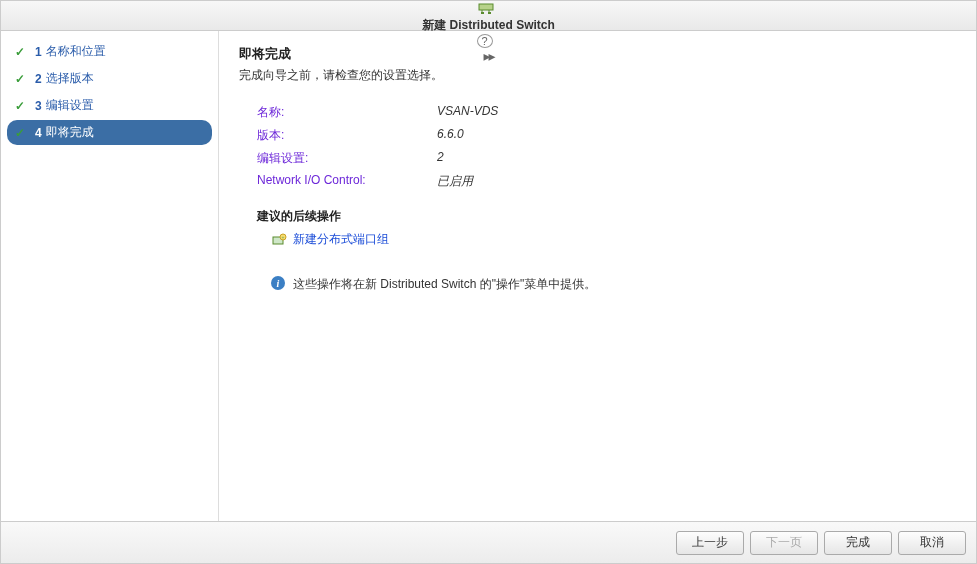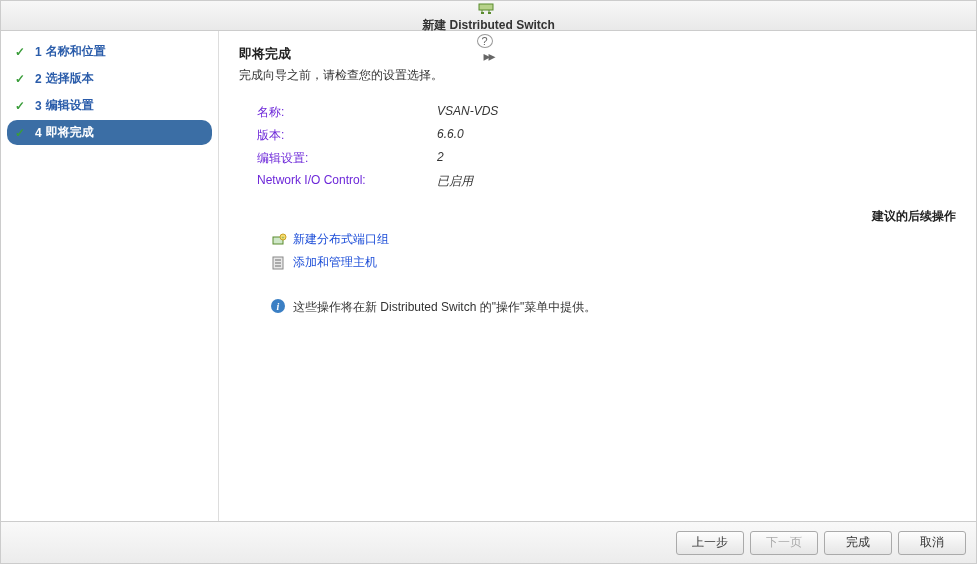--- a/index.html
+++ b/index.html
@@ -76,21 +76,21 @@
     width: 14px;
     color: #3a9d3a;
     font-weight: bold;
     margin-right: 6px;
   }
   .step .num {
     font-weight: bold;
     margin-right: 4px;
   }
   .step .label {
-    font-weight: bold;
+    font-weight: normal;
   }
   .step.current {
     background: #3b6ea5;
     color: #fff;
     border-radius: 10px;
     margin: 0 6px 2px 6px;
     padding-left: 8px;
   }
   .step.current .check {
     color: #3a9d3a;
@@ -117,21 +117,20 @@
     padding-left: 18px;
   }
   .kv-row .k { width: 180px; color: #6d28d9; }
   .kv-row .v { color: #333; font-style: italic; }
   .section-title {
     font-weight: bold;
     margin-top: 18px;
     margin-bottom: 6px;
     padding-left: 18px;
     color: #222;
-    text-align: right;
   }
   .action-item {
     display: flex;
     align-items: center;
     padding-left: 32px;
     margin-bottom: 6px;
     color: #1d4ed8;
   }
   .action-item .aicon {
     width: 16px; height: 16px;
@@ -253,31 +252,20 @@
     <div class="action-item">
       <span class="aicon">
         <svg width="16" height="16" viewBox="0 0 16 16">
           <rect x="2" y="5" width="10" height="7" fill="#cfe7c8" stroke="#5a8b2e"></rect>
           <circle cx="12" cy="5" r="3" fill="#f7dc6f" stroke="#c9a227"></circle>
           <text x="12" y="7" font-size="5" text-anchor="middle" fill="#7a5">+</text>
         </svg>
       </span>
       <span>新建分布式端口组</span>
     </div>
-    <div class="action-item">
-      <span class="aicon">
-        <svg width="16" height="16" viewBox="0 0 16 16">
-          <rect x="2" y="2" width="10" height="12" fill="#e8e8e8" stroke="#888"></rect>
-          <rect x="4" y="4" width="6" height="2" fill="#aaa"></rect>
-          <rect x="4" y="7" width="6" height="2" fill="#aaa"></rect>
-          <rect x="4" y="10" width="6" height="2" fill="#aaa"></rect>
-        </svg>
-      </span>
-      <span>添加和管理主机</span>
-    </div>
 
     <div class="info-row">
       <span class="info-icon">i</span>
       <span>这些操作将在新 Distributed Switch 的"操作"菜单中提供。</span>
     </div>
   </div>
 </div>
 
 <div class="footer">
   <button class="btn">上一步</button>

